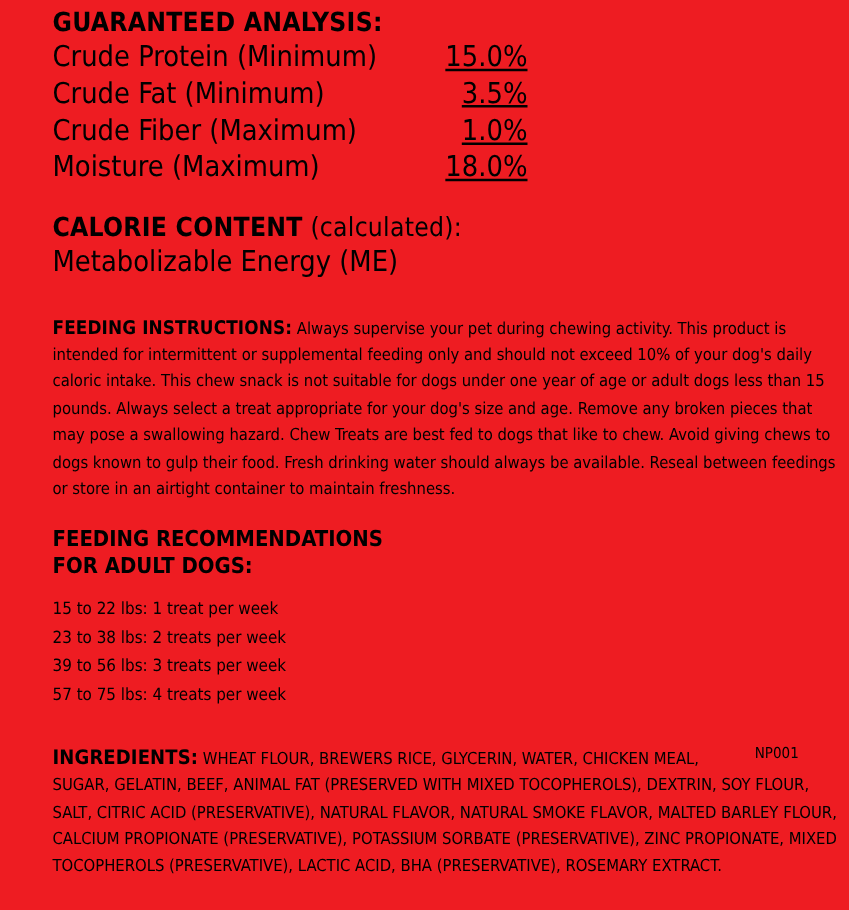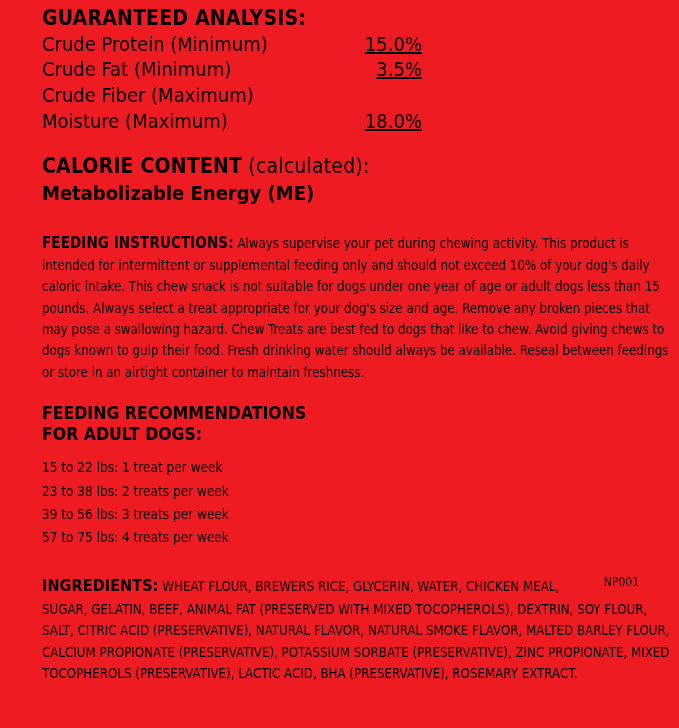--- a/index.html
+++ b/index.html
@@ -33,40 +33,39 @@
     margin: 0;
   }
   .hdr-inline-normal {
     font-weight: normal;
   }
   .ga-rows {
     margin-top: 1px;
   }
   .ga-row {
     display: flex;
-    font-size: 20px;
+    font-size: 23px;
     line-height: 1.28;
     white-space: nowrap;
   }
   .ga-name {
     width: 290px;
     flex: 0 0 290px;
   }
   .ga-val {
     width: 90px;
     text-align: right;
     text-decoration: underline;
   }
   .cal-block {
     margin-top: 2px;
   }
   .cal-line {
-    font-size: 20px;
+    font-size: 23px;
     line-height: 1.28;
-    font-weight: bold;
   }
   .spacer-md { height: 20px; }
   .spacer-lg { height: 24px; }
 
   .feeding-para {
     font-size: 13.2px;
     line-height: 1.62;
     text-align: left;
   }
   .feeding-para .lead {
@@ -112,20 +111,21 @@
       <div class="ga-row">
         <span class="ga-name">Crude Protein (Minimum)</span>
         <span class="ga-val">15.0%</span>
       </div>
       <div class="ga-row">
         <span class="ga-name">Crude Fat (Minimum)</span>
         <span class="ga-val">3.5%</span>
       </div>
       <div class="ga-row">
         <span class="ga-name">Crude Fiber (Maximum)</span>
+        <span class="ga-val">1.0%</span>
       </div>
       <div class="ga-row">
         <span class="ga-name">Moisture (Maximum)</span>
         <span class="ga-val">18.0%</span>
       </div>
     </div>
   </div>
 
   <div class="spacer-md"></div>
 

